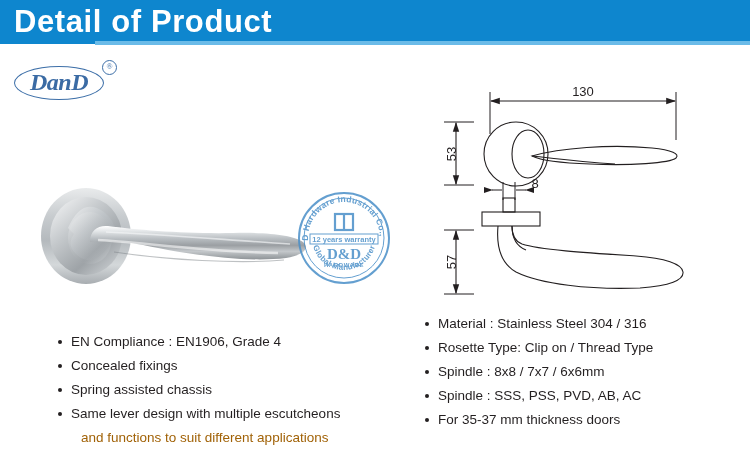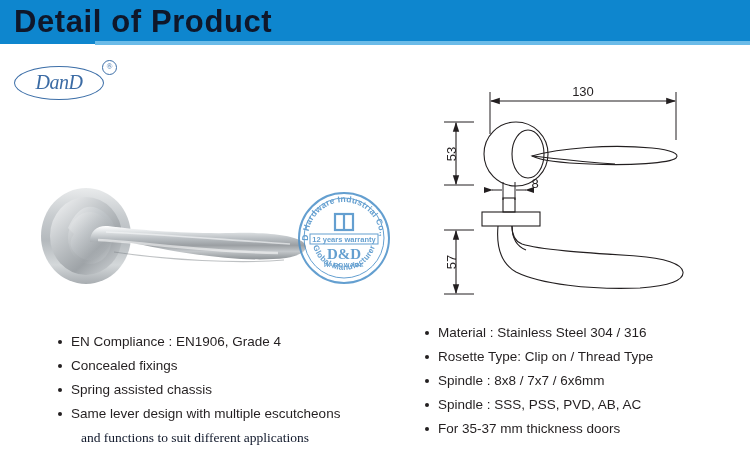--- a/index.html
+++ b/index.html
@@ -22,21 +22,21 @@
     left: 0; top: 0;
     width: 750px; height: 44px;
     background: #0e86ce;
   }
   .banner-title {
     position: absolute;
     left: 14px; top: 3px;
     font-size: 31px;
     font-weight: bold;
     letter-spacing: 0.6px;
-    color: #0f172a;
+    color: #ffffff;
     line-height: 38px;
     white-space: nowrap;
   }
   .banner-underline {
     position: absolute;
     left: 95px; top: 41px;
     width: 655px; height: 4px;
     background: #6bbbe8;
   }
 
@@ -54,22 +54,22 @@
     border-radius: 50%;
     box-sizing: border-box;
   }
   .logo-text {
     position: absolute;
     left: 0; top: 6px;
     width: 90px; height: 34px;
     line-height: 33px;
     text-align: center;
     font-family: "Liberation Serif", serif;
-    font-weight: normal;
-    font-size: 20px;
+    font-weight: bold;
+    font-size: 24px;
     font-style: italic;
     color: #3b6ba4;
     letter-spacing: -0.5px;
   }
   .logo-reg {
     position: absolute;
     left: 88px; top: 0px;
     width: 13px; height: 13px;
     border: 1.2px solid #3d6fa8;
     border-radius: 50%;
@@ -106,45 +106,44 @@
   .drawings svg { display: block; }
 
   
   .specs-left {
     position: absolute;
     left: 58px; top: 330px;
     width: 340px;
   }
   .specs-right {
     position: absolute;
-    left: 425px; top: 321px;
+    left: 425px; top: 312px;
     width: 320px;
   }
   .spec-item {
     position: relative;
     font-size: 13.5px;
     line-height: 24px;
     color: #231f20;
     padding-left: 13px;
     white-space: nowrap;
   }
   .spec-item .dot {
     position: absolute;
     left: 0; top: 10px;
     width: 4px; height: 4px;
     border-radius: 50%;
     background: #231f20;
   }
   .spec-sub {
     font-size: 13.5px;
     line-height: 24px;
-    color: #0f172a;
+    color: #a16207;
     padding-left: 23px;
     white-space: nowrap;
-    font-family: Liberation Serif, serif;
   }
 </style>
 </head>
 <body>
 
 <div class="banner">
   <div class="banner-title">Detail of Product</div>
 </div>
 <div class="banner-underline"></div>
 

